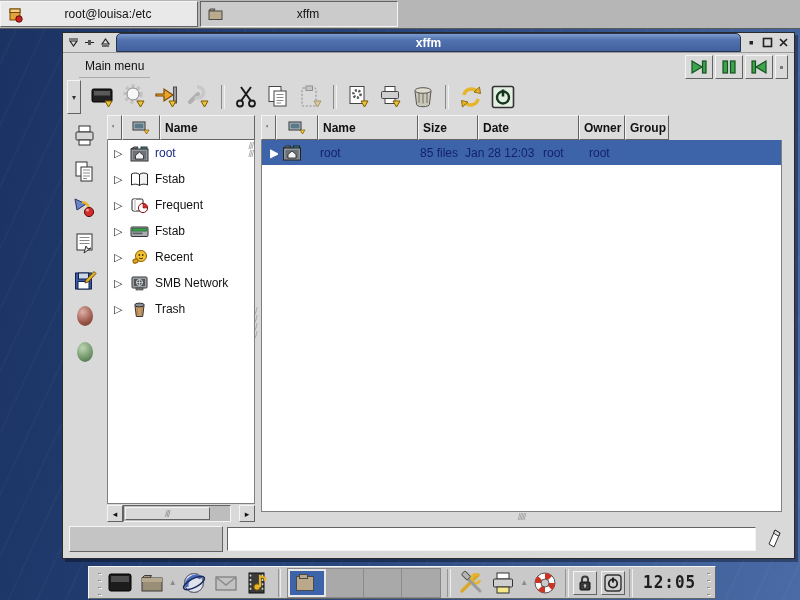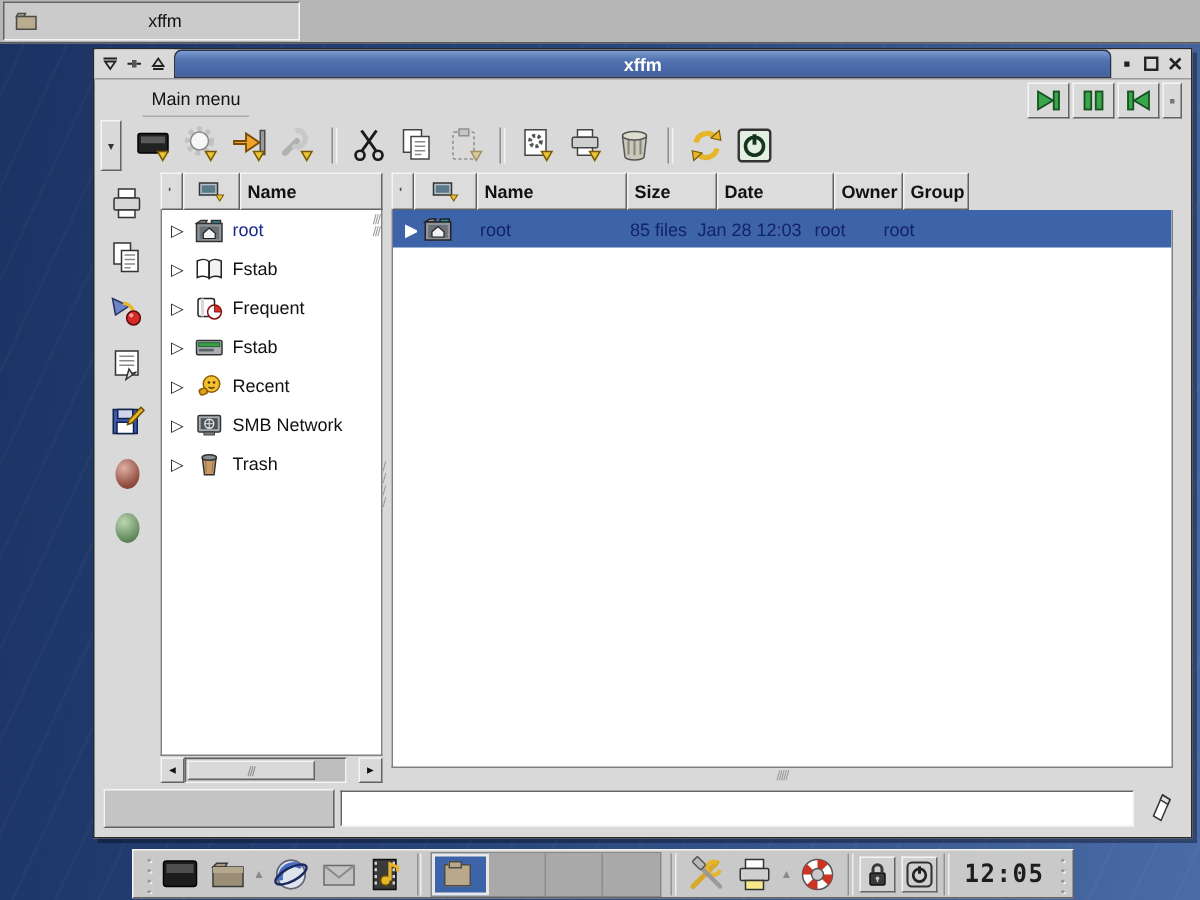--- a/index.html
+++ b/index.html
@@ -30,21 +30,21 @@
     background:#d9d9d9;border:1px solid #2a2a2a;box-sizing:border-box;
     display:flex;flex-direction:column;box-shadow:3px 3px 0 rgba(0,0,10,.35);}
   .titlebar{height:19px;display:flex;align-items:stretch;background:#d9d9d9;
     border-bottom:1px solid #9a9a9a;}
   .tb-left,.tb-right{display:flex;align-items:center;gap:3px;padding:0 4px;background:#d9d9d9;}
   .tb-btn{width:13px;height:13px;display:flex;align-items:center;justify-content:center;cursor:default;}
   .tb-title{flex:1;border-radius:5px 5px 0 0;border:1px solid #27344f;
     background:linear-gradient(#7e9bd0 0%,#5273b0 35%,#42619e 100%);
     color:#fff;font-weight:bold;font-size:12px;display:flex;align-items:center;justify-content:center;}
   
-  .menubar{height:26px;display:flex;align-items:center;padding-left:32px;position:relative;}
+  .menubar{height:26px;display:flex;align-items:center;padding-left:16px;position:relative;}
   .menu-item{color:#111;padding:4px 6px;border-bottom:1px solid #aaa;}
   .navbtns{position:absolute;right:6px;top:2px;display:flex;gap:2px;}
   .navbtn{width:26px;height:22px;background:#d9d9d9;display:flex;align-items:center;justify-content:center;}
   .navbtn.tiny{width:11px;}
   
   .toolbar{height:36px;display:flex;align-items:center;padding:0 2px 0 4px;}
   .tool-collapse{width:12px;height:32px;background:#d9d9d9;display:flex;align-items:center;justify-content:center;margin-right:6px;font-size:8px;color:#333;}
   .toolbtn{width:30px;height:30px;display:flex;align-items:center;justify-content:center;background:transparent;border:none;margin:0 1px;}
   .tsep{width:2px;height:24px;margin:0 6px;border-left:1px solid #8a8a8a;border-right:1px solid #f2f2f2;}
   
@@ -106,20 +106,30 @@
   .clock{font-family:"DejaVu Sans Mono",monospace;font-weight:bold;font-size:16px;color:#1d1d1d;
     letter-spacing:1px;padding:0 6px;transform:scaleY(1.05);text-align:center;}
   svg{display:block;}
 </style>
 </head>
 <body>
 
 <div class="desktop"></div>
 
 <div class="taskbar">
+  <div class="taskbtn raised">
+    <span>
+      <svg width="18" height="18" viewBox="0 0 18 18">
+        <rect x="3" y="4" width="10" height="11" fill="#e2a33c" stroke="#7a4a00"></rect>
+        <rect x="3" y="4" width="10" height="3.5" fill="#f2cf86" stroke="#7a4a00"></rect>
+        <circle cx="12" cy="14" r="3.2" fill="#cc2222" stroke="#5e0c0c"></circle>
+      </svg>
+    </span>
+    <span class="lbl">root@louisa:/etc</span>
+  </div>
   <div class="taskbtn active sunken" style="margin-left:2px;">
     <span>
       <svg width="18" height="18" viewBox="0 0 18 18">
         <path d="M2 6 h5 l1-2 h-5 z" fill="#b9ab8c" stroke="#4a4a4a"></path>
         <rect x="2" y="6" width="13" height="8.5" fill="#b9ab8c" stroke="#4a4a4a"></rect>
       </svg>
     </span>
     <span class="lbl">xffm</span>
   </div>
 </div>
@@ -510,21 +520,21 @@
           <span>
               <svg width="18" height="14" viewBox="0 0 18 14">
             <rect x="1" y="1" width="12" height="8" fill="#b9c2c8" stroke="#333"></rect>
             <rect x="2.5" y="2.5" width="9" height="5" fill="#5a7a8a"></rect>
             <path d="M12 9 h5 l-2.5 4 z" fill="#f0c23a" stroke="#7a5a00" stroke-width="0.7"></path>
               </svg>
             </span>
         </div>
         <div class="hcell raised" style="width:100px;">Name</div>
         <div class="hcell raised" style="width:60px;">Size</div>
-        <div class="hcell raised" style="width:78px;">Date</div>
+        <div class="hcell raised" style="width:101px;">Date</div>
         <div class="hcell raised" style="width:46px;">Owner</div>
         <div class="hcell raised" style="width:44px;">Group</div>
       </div>
       <div class="file-body">
         <div class="frow">
           <span class="cell" style="width:16px;padding-left:8px;color:#fff;">▶</span>
           <span class="cell" style="width:38px;">
             <svg width="20" height="17" viewBox="0 0 19 17">
               <path d="M1 4 h6 l1-2 h-4 z" fill="#8f969c" stroke="#222"></path>
               <rect x="11" y="2" width="6" height="3" fill="#2f8f8f" stroke="#222"></rect>

